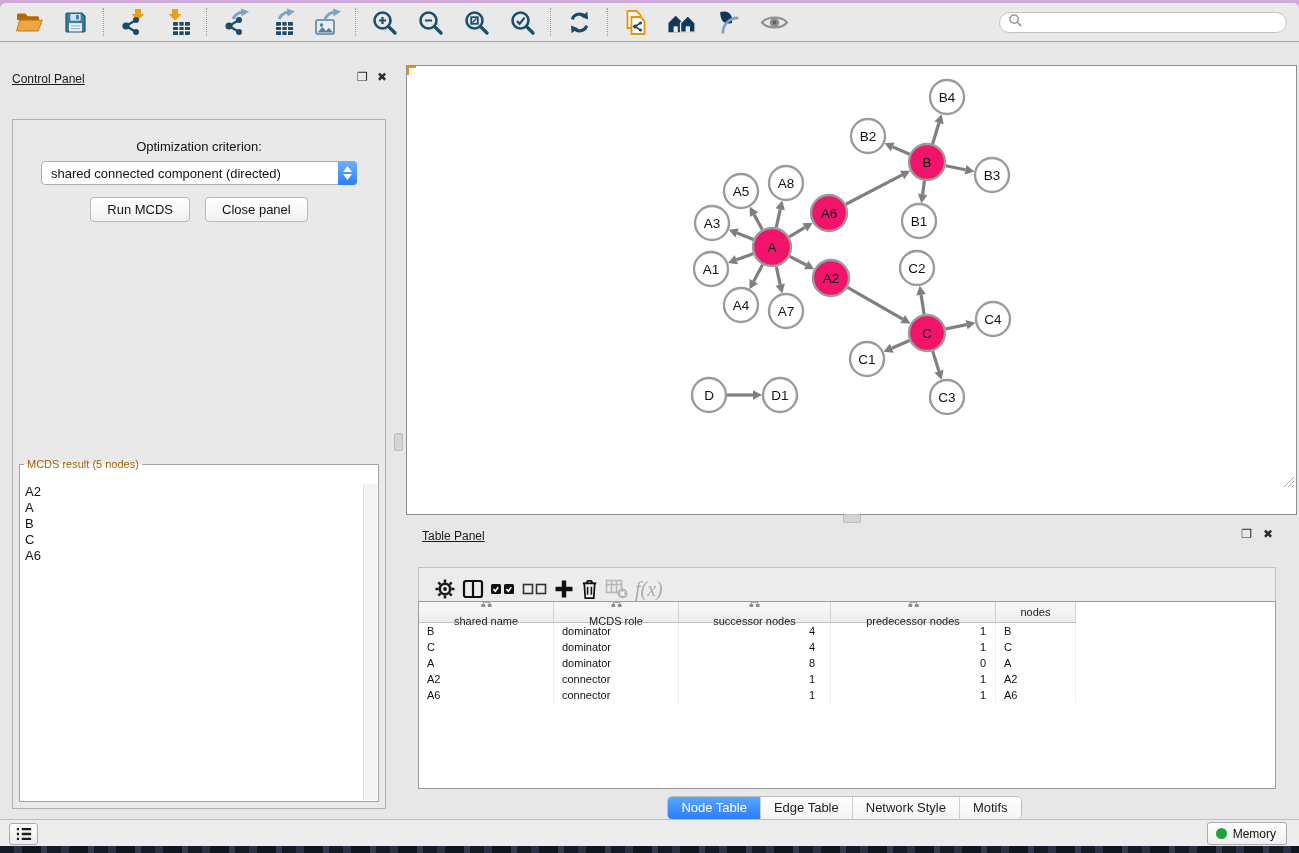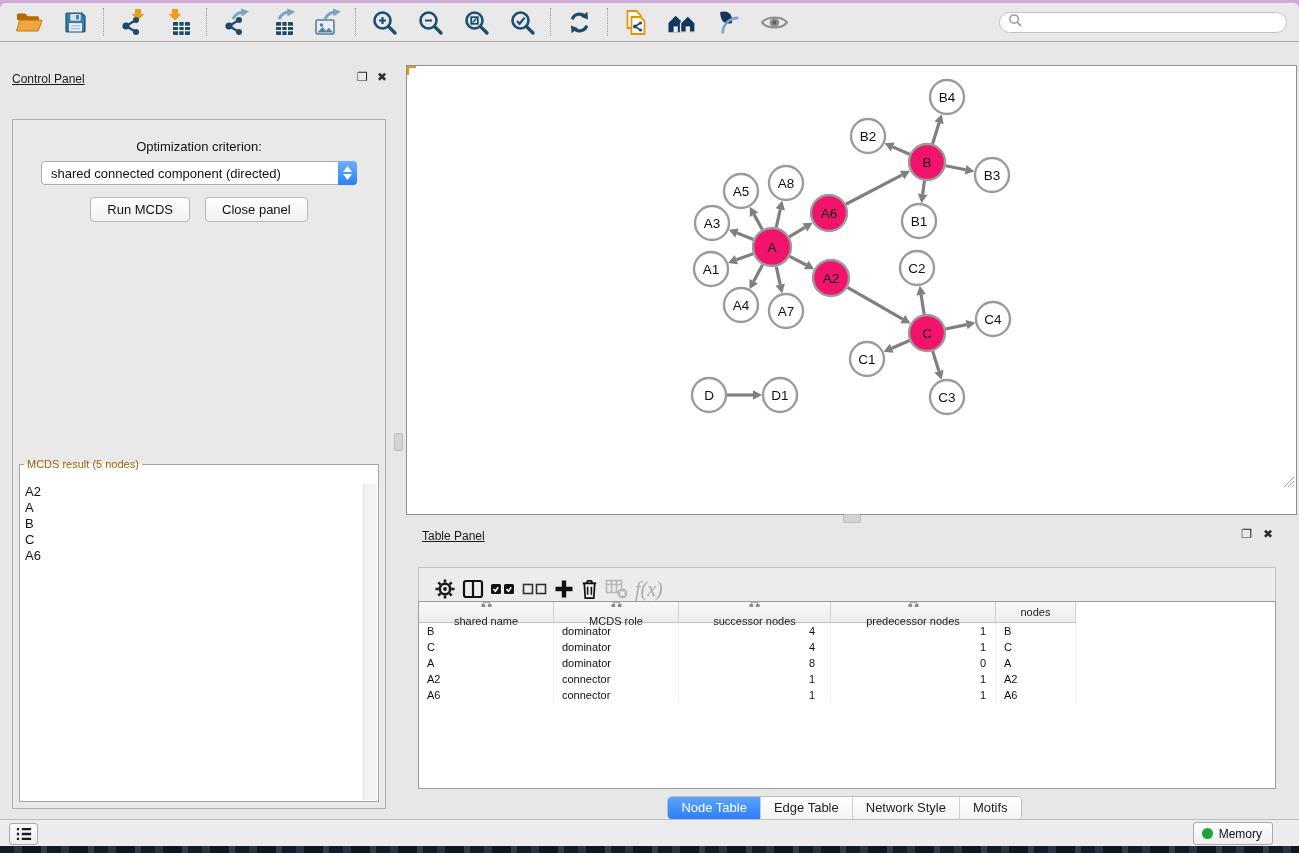--- a/index.html
+++ b/index.html
@@ -104,21 +104,21 @@
   .td.left{justify-content:flex-start;padding-left:8px;}
   .td.right{justify-content:flex-end;padding-right:15px;}
   .td-fill{flex:1;border:none;}
   .tp-tabs{position:absolute;left:0;right:0;top:275px;display:flex;justify-content:center;}
 
   
   .status-bar{position:absolute;left:0;right:0;bottom:0;height:26px;background:#ececec;
        border-top:1px solid #bdbdbd;}
   .list-btn{position:absolute;left:9px;top:3px;width:27px;height:20px;background:linear-gradient(#fdfdfd,#ededed);
        border:1px solid #ababab;border-radius:3px;display:flex;align-items:center;justify-content:center;}
-  .memory-btn{position:absolute;right:26px;top:2px;height:21px;padding:0 10px 0 8px;
+  .memory-btn{position:absolute;right:12px;top:2px;height:21px;padding:0 10px 0 8px;
        background:linear-gradient(#fdfdfd,#efefef);border:1px solid #ababab;border-radius:3px;
        display:flex;align-items:center;gap:6px;font-size:12px;color:#111;}
   .mem-dot{width:11px;height:11px;border-radius:50%;}
 </style>
 </head>
 <body>
 
 <div class="app">
 
 

